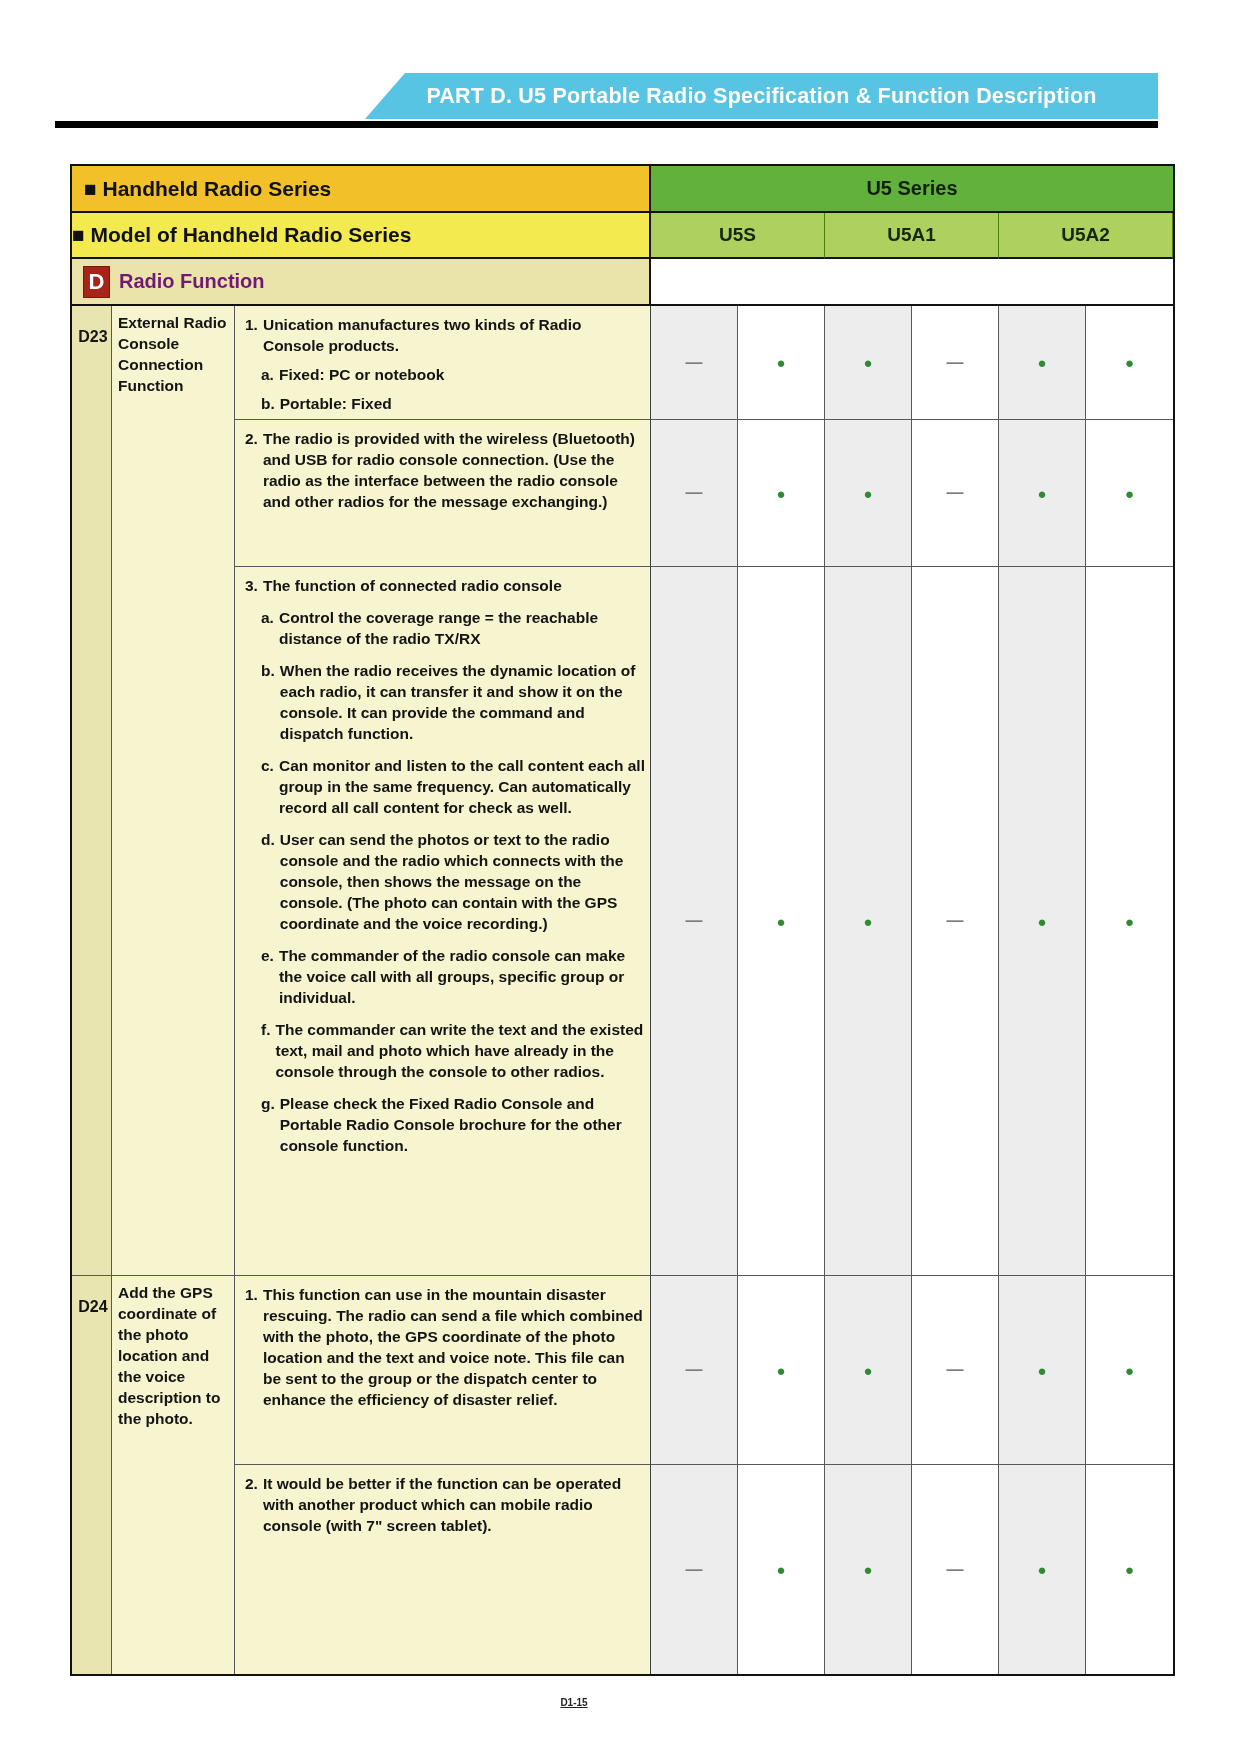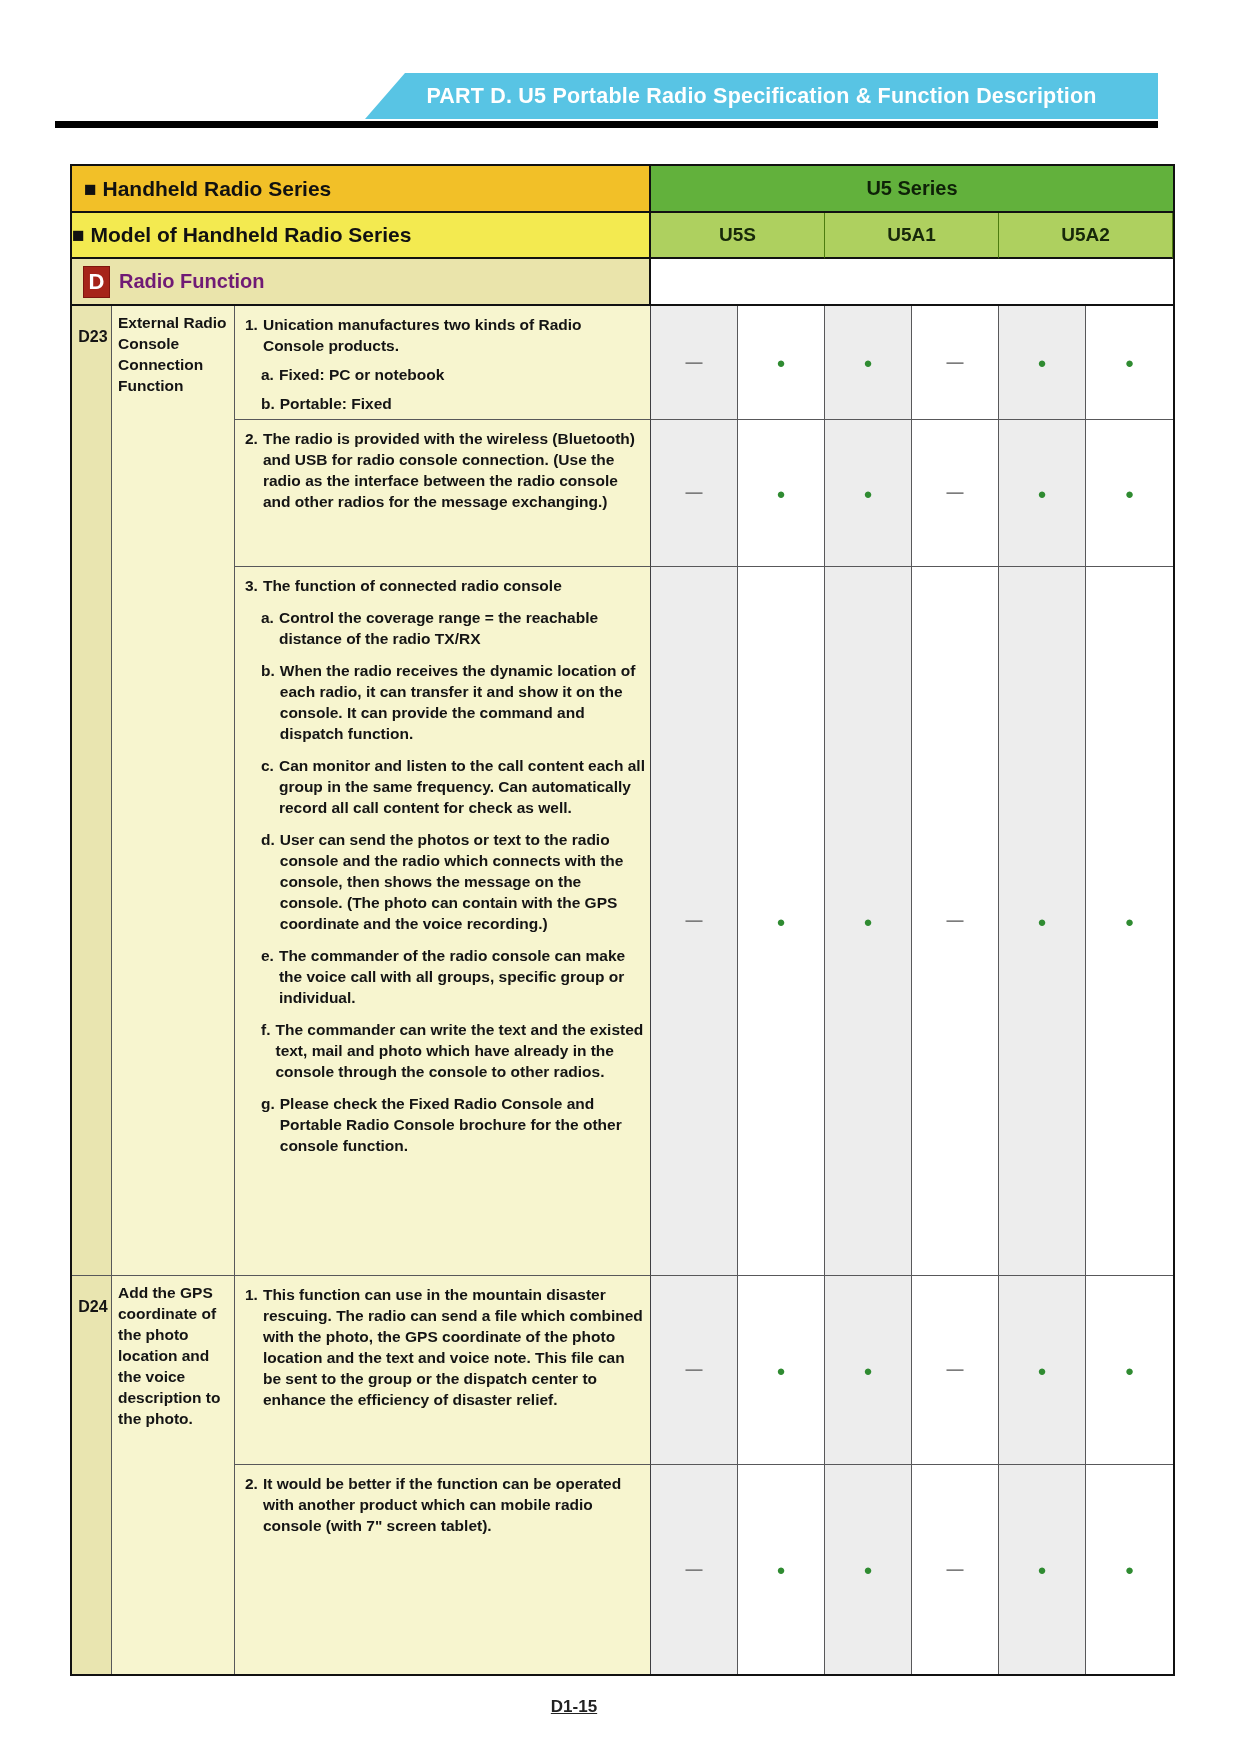--- a/index.html
+++ b/index.html
@@ -64,21 +64,21 @@
   .ind{ display:flex; align-items:center; justify-content:center; }
   .c4{ grid-column:4; } .c5{ grid-column:5; } .c6{ grid-column:6; }
   .c7{ grid-column:7; } .c8{ grid-column:8; } .c9{ grid-column:9; }
   .r4{ grid-row:4; } .r5{ grid-row:5; } .r6{ grid-row:6; } .r7{ grid-row:7; } .r8{ grid-row:8; }
   .c4,.c6,.c8{ background:#ededed; }
   .ind.dash{ color:#7c7c7c; font-size:17px; font-weight:bold; }
   .ind.dot { color:#2f8b31; font-size:15px; }
 
   
   .footer{ position:absolute; left:0; top:1697px; width:1148px; text-align:center;
-    font-size:17px; font-weight:600; color:#222;text-decoration:underline; }
+    font-size:10px; font-weight:600; color:#222;text-decoration:underline; }
 </style>
 </head>
 <body>
 
 <div class="title-shape">
   <span>PART D. U5 Portable Radio Specification &amp; Function Description</span>
 </div>
 <div class="title-rule"></div>
 
 <div class="spec-table">

